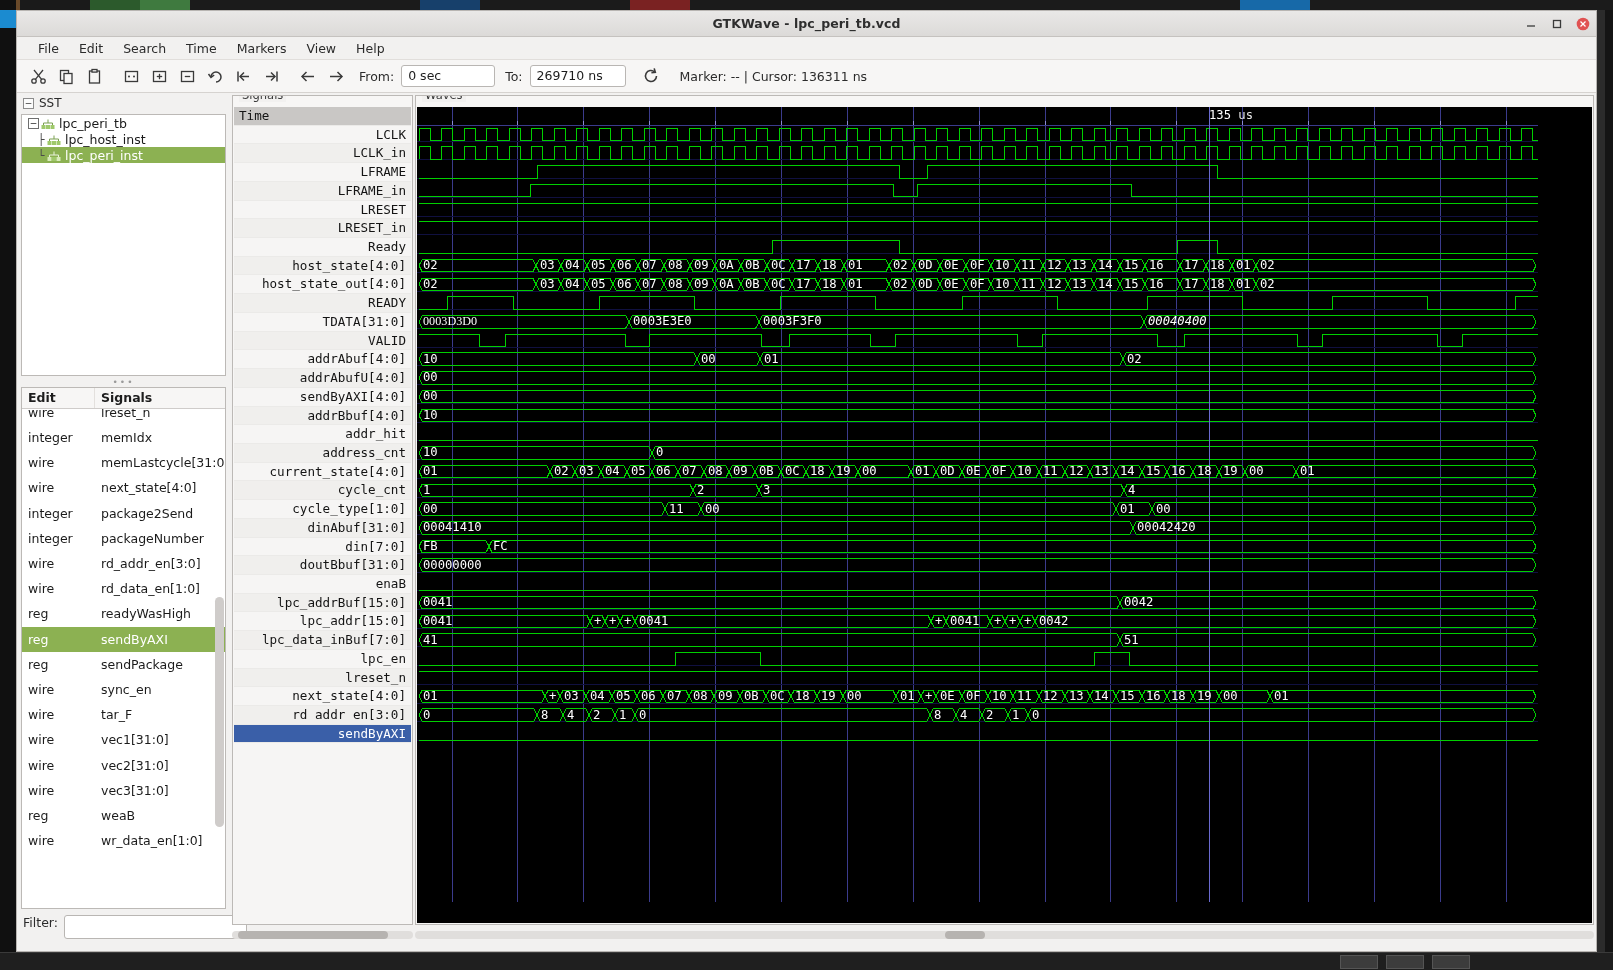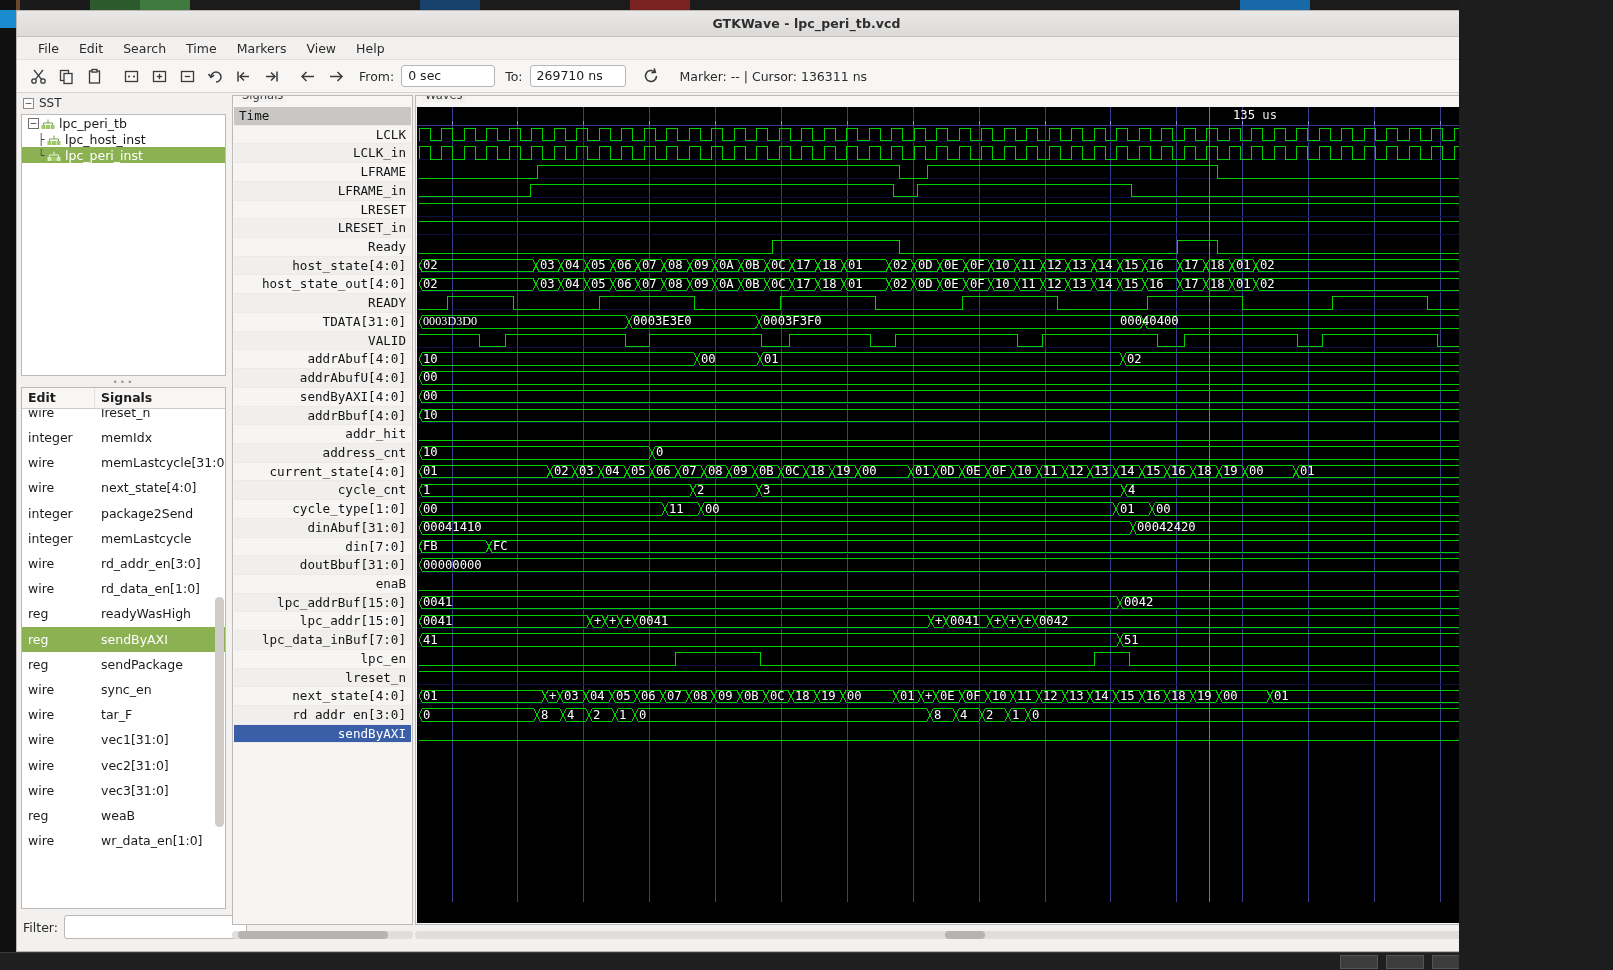--- a/index.html
+++ b/index.html
@@ -6,21 +6,21 @@
   html, body {
     margin: 0; padding: 0;
     width: 1613px; height: 970px;
     overflow: hidden;
     font-family: "DejaVu Sans", sans-serif;
     font-size: 12px;
     background: #1d1d1d;
   }
   .desktop {
     position: relative;
-    width: 1459px; height: 970px;
+    width: 1613px; height: 970px;
     background: #2b2b2b;
     overflow: hidden;
   }
   
   .bg-top-strip {
     position: absolute; left: 0; top: 0; width: 1613px; height: 10px;
     background: linear-gradient(90deg,#6a4a2a 0 20px,#1a1a1a 20px 90px,#2c5a2c 90px 140px,#3f7a3f 140px 190px,
       #1b1b1b 190px 420px,#17406b 420px 480px,#1b1b1b 480px 630px,#7a2222 630px 690px,#1b1b1b 690px 1240px,
       #1769a8 1240px 1310px,#1b1b1b 1310px 1613px);
   }
@@ -147,21 +147,21 @@
   .sig-row {
     display: flex; height: 25.2px; align-items: center; font-size: 12.5px; color: #1b1b1b;
     cursor: default;
   }
   .sig-row.sel { background: #8cb152; color: #ffffff; }
   .sig-row .c1 { width: 73px; padding-left: 6px; flex: none; }
   .sig-row .c2 { flex: 1; padding-left: 6px; overflow: hidden; white-space: nowrap; }
   .vscroll {
     position: absolute; right: 1px; width: 9px; border-radius: 5px; background: #cfcccA;
   }
-  .filter-row { display: flex; align-items: center; gap: 6px; padding: 4px 2px 2px 2px; flex: none; }
+  .filter-row { display: flex; gap: 6px; padding: 4px 2px 2px 2px; flex: none; }
   .filter-row label { font-size: 12.5px; color: #2b2b2b; }
   .filter-input {
     flex: 1; height: 24px; background: #fff; border: 1px solid #b9b6b3; border-radius: 3px;
   }
   .btn-row { display: flex; gap: 7px; padding: 6px 2px 2px 2px; flex: none; }
   .btn {
     flex: 1; height: 27px; background: linear-gradient(#fcfcfc,#ececea);
     border: 1px solid #b5b2af; border-radius: 4px; font-size: 12.5px; color: #1f1f1f;
     display: flex; align-items: center; justify-content: center; cursor: default;
     font-family: "DejaVu Sans", sans-serif;
@@ -205,21 +205,21 @@
     position: absolute; top: -8px; left: 6px; background: #f2f1f0; padding: 0 3px;
     font-size: 11.5px; color: #3a3a3a; z-index: 4;
   }
   .wave-canvas {
     position: absolute; left: 1px; right: 1px; top: 11px; bottom: 1px;
     background: #000000; overflow: hidden;
   }
   .wave-svg { position: absolute; left: 0; top: 0; }
   .time-label {
     position: absolute; font-family: "DejaVu Sans Mono", monospace; font-size: 12.2px;
-    color: #ffffff; top: 1px; white-space: nowrap; margin-left: 24px;
+    color: #ffffff; top: 1px; white-space: nowrap;
   }
   .time-label .unit { color: #e8e8e8; }
   .bus-val {
     position: absolute; font-family: "DejaVu Sans Mono", monospace; font-size: 12.2px;
     color: #ffffff; white-space: nowrap; pointer-events: none;
   }
 
   
   .win-bottom { height: 6px; flex: none; background: #f2f1f0; }
 </style>
@@ -441,21 +441,21 @@
               <div class="sig-row">
                 <div class="c1">wire</div>
                 <div class="c2">next_state[4:0]</div>
               </div>
               <div class="sig-row">
                 <div class="c1">integer</div>
                 <div class="c2">package2Send</div>
               </div>
               <div class="sig-row">
                 <div class="c1">integer</div>
-                <div class="c2">memLastcycle</div>
+                <div class="c2">packageNumber</div>
               </div>
               <div class="sig-row">
                 <div class="c1">wire</div>
                 <div class="c2">rd_addr_en[3:0]</div>
               </div>
               <div class="sig-row">
                 <div class="c1">wire</div>
                 <div class="c2">rd_data_en[1:0]</div>
               </div>
               <div class="sig-row">
@@ -1038,21 +1038,21 @@
               <div class="bus-val" style="left: 681px; top: 169.84px;">14</div>
               <div class="bus-val" style="left: 707px; top: 169.84px;">15</div>
               <div class="bus-val" style="left: 732px; top: 169.84px;">16</div>
               <div class="bus-val" style="left: 767px; top: 169.84px;">17</div>
               <div class="bus-val" style="left: 793px; top: 169.84px;">18</div>
               <div class="bus-val" style="left: 819px; top: 169.84px;">01</div>
               <div class="bus-val" style="left: 843px; top: 169.84px;">02</div>
               <div class="bus-val" style="left: 6px; top: 207.3px; font-family: Liberation Serif, serif;">0003D3D0</div>
               <div class="bus-val" style="left: 216px; top: 207.3px;">0003E3E0</div>
               <div class="bus-val" style="left: 346px; top: 207.3px;">0003F3F0</div>
-              <div class="bus-val" style="left: 703px; top: 207.3px;">00040400</div>
+              <div class="bus-val" style="left: 731px; top: 207.3px; font-style: italic;">00040400</div>
               <div class="bus-val" style="left: 6px; top: 244.76px;">10</div>
               <div class="bus-val" style="left: 284px; top: 244.76px;">00</div>
               <div class="bus-val" style="left: 347px; top: 244.76px;">01</div>
               <div class="bus-val" style="left: 710px; top: 244.76px;">02</div>
               <div class="bus-val" style="left: 6px; top: 263.49px;">00</div>
               <div class="bus-val" style="left: 6px; top: 282.22px;">00</div>
               <div class="bus-val" style="left: 6px; top: 300.95px;">10</div>
               <div class="bus-val" style="left: 6px; top: 338.41px;">10</div>
               <div class="bus-val" style="left: 239px; top: 338.41px;">0</div>
               <div class="bus-val" style="left: 6px; top: 357.14px;">01</div>

